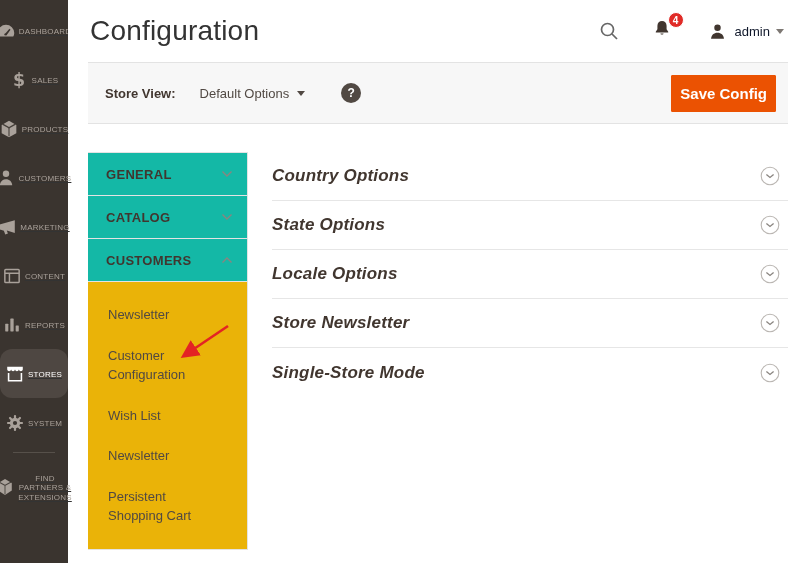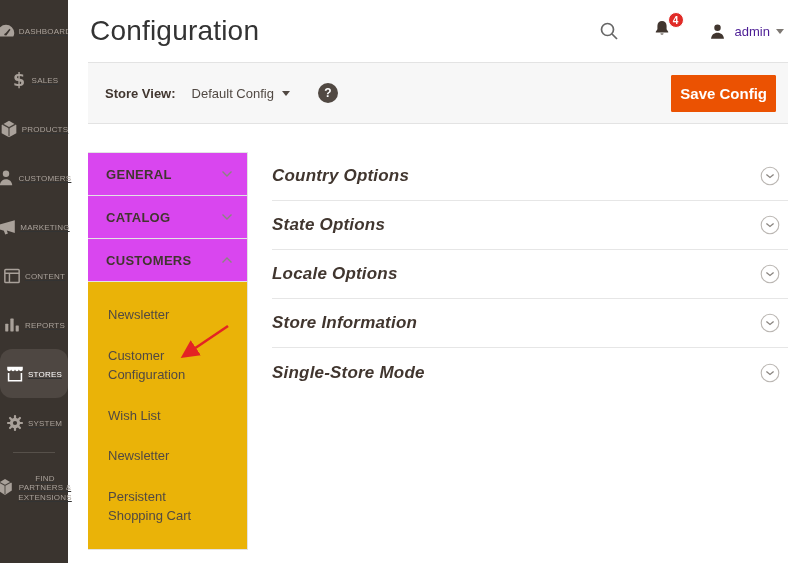--- a/index.html
+++ b/index.html
@@ -26,37 +26,37 @@
 
   
   .main { flex:1; display:flex; flex-direction:column; }
   .page-header { height:62px; display:flex; align-items:center; padding:0 16px 0 22px; background:#fff; }
   .page-title { font-size:28px; font-weight:400; color:#333; letter-spacing:.2px; }
   .header-actions { margin-left:auto; display:flex; align-items:center; }
   .search-btn { cursor:pointer; display:flex; }
   .bell-wrap { position:relative; margin-left:30px; cursor:pointer; }
   .badge { position:absolute; top:-6px; right:-11px; min-width:16px; height:16px; border-radius:9px; background:#e02b27; color:#fff; font-size:10px; font-weight:bold; display:flex; align-items:center; justify-content:center; padding:0 4px; border:1px solid #fff; }
   .user-wrap { margin-left:34px; display:flex; align-items:center; cursor:pointer; }
-  .user-name { font-size:13px; color:#4c1d95; margin-left:7px; }
+  .user-name { font-size:13px; color:#0f172a; margin-left:7px; }
   .caret { width:0; height:0; border-left:4px solid transparent; border-right:4px solid transparent; border-top:5px solid #7d7873; margin-left:6px; }
 
   
-  .store-bar { margin:0 12px 0 20px; height:62px; background:#f7f7f7; border-top:1px solid #e3e3e3; border-bottom:1px solid #e3e3e3; display:flex; align-items:center; padding:0 12px 0 17px; }
+  .store-bar { margin:0 12px 0 20px; height:62px; background:#f7f7f7; border-top:1px solid #e3e3e3; border-bottom:1px solid #e3e3e3; display:flex; align-items:center; padding:0 12px 0 17px;gap:8px; }
   .sv-label { font-size:13px; font-weight:bold; color:#41362f; }
   .sv-value { font-size:13px; color:#514943; margin-left:16px; cursor:pointer; display:flex; align-items:center; }
   .sv-value .caret { margin-left:8px; border-top-color:#514943; }
   .help-circle { width:20px; height:20px; border-radius:50%; background:#514943; color:#fff; font-size:12px; font-weight:bold; display:flex; align-items:center; justify-content:center; margin-left:28px; cursor:pointer; }
   .save-btn { margin-left:auto; background:#eb5202; border:1px solid #eb5202; color:#fff; font-family:"Liberation Sans",sans-serif; font-size:15px; font-weight:bold; padding:9px 8px; cursor:pointer; border-radius:1px; }
 
   
   .content { display:flex; margin:28px 12px 0 20px; flex:1; align-items:flex-start; }
 
   
   .config-nav { width:160px; min-width:160px; border-right:1px solid #e3e3e3; border-top:1px solid #e3e3e3; }
-  .nav-section-head { height:43px; display:flex; align-items:center; justify-content:space-between; padding:0 14px 0 18px; border-bottom:1px solid #e3e3e3; cursor:pointer; background:#d946ef; }
+  .nav-section-head { height:43px; display:flex; align-items:center; justify-content:space-between; padding:0 14px 0 18px; border-bottom:1px solid #e3e3e3; cursor:pointer; background:#14b8a6; }
   .nav-section-head .t { font-size:13px; font-weight:bold; color:#41362f; letter-spacing:.3px; }
   .submenu { background:#eab308; border-bottom:1px solid #e3e3e3; padding:13px 0 12px; }
   .submenu-item { font-size:13px; color:#514943; padding:11px 16px 11px 20px; line-height:1.45; cursor:pointer; }
 
   
   .accordion { flex:1; margin-left:24px; }
   .acc-row { height:49px; display:flex; align-items:center; justify-content:space-between; border-bottom:1px solid #e6e6e6; cursor:pointer; padding-right:8px; }
   .acc-row.last { border-bottom:none; }
   .acc-title { font-size:17px; font-weight:600; color:#41362f; letter-spacing:.2px;font-style:italic; }
 
@@ -207,21 +207,21 @@
             </svg>
           <span class="user-name">admin</span>
           <span class="caret"></span>
         </span>
       </div>
     </div>
 
     <div class="store-bar">
       <span class="sv-label">Store View:</span>
       <span class="sv-value">
-        <span>Default Config</span>
+        <span>Default Options</span>
         <span class="caret"></span>
       </span>
       <span class="help-circle">?</span>
       <button class="save-btn">Save Config</button>
     </div>
 
     <div class="content">
 
       <div class="config-nav">
         <div class="nav-section-head">
@@ -267,21 +267,21 @@
             </svg>
         </div>
         <div class="acc-row">
           <span class="acc-title">Locale Options</span>
           <svg width="20" height="20" viewBox="0 0 20 20">
               <circle cx="10" cy="10" r="8.8" fill="none" stroke="#bab6b2" stroke-width="1.1"></circle>
               <path d="M6.4 8.4l3.6 3.1 3.6-3.1" fill="none" stroke="#8a8580" stroke-width="1.3"></path>
             </svg>
         </div>
         <div class="acc-row">
-          <span class="acc-title">Store Information</span>
+          <span class="acc-title">Store Newsletter</span>
           <svg width="20" height="20" viewBox="0 0 20 20">
               <circle cx="10" cy="10" r="8.8" fill="none" stroke="#bab6b2" stroke-width="1.1"></circle>
               <path d="M6.4 8.4l3.6 3.1 3.6-3.1" fill="none" stroke="#8a8580" stroke-width="1.3"></path>
             </svg>
         </div>
         <div class="acc-row last">
           <span class="acc-title">Single-Store Mode</span>
           <svg width="20" height="20" viewBox="0 0 20 20">
               <circle cx="10" cy="10" r="8.8" fill="none" stroke="#bab6b2" stroke-width="1.1"></circle>
               <path d="M6.4 8.4l3.6 3.1 3.6-3.1" fill="none" stroke="#8a8580" stroke-width="1.3"></path>

